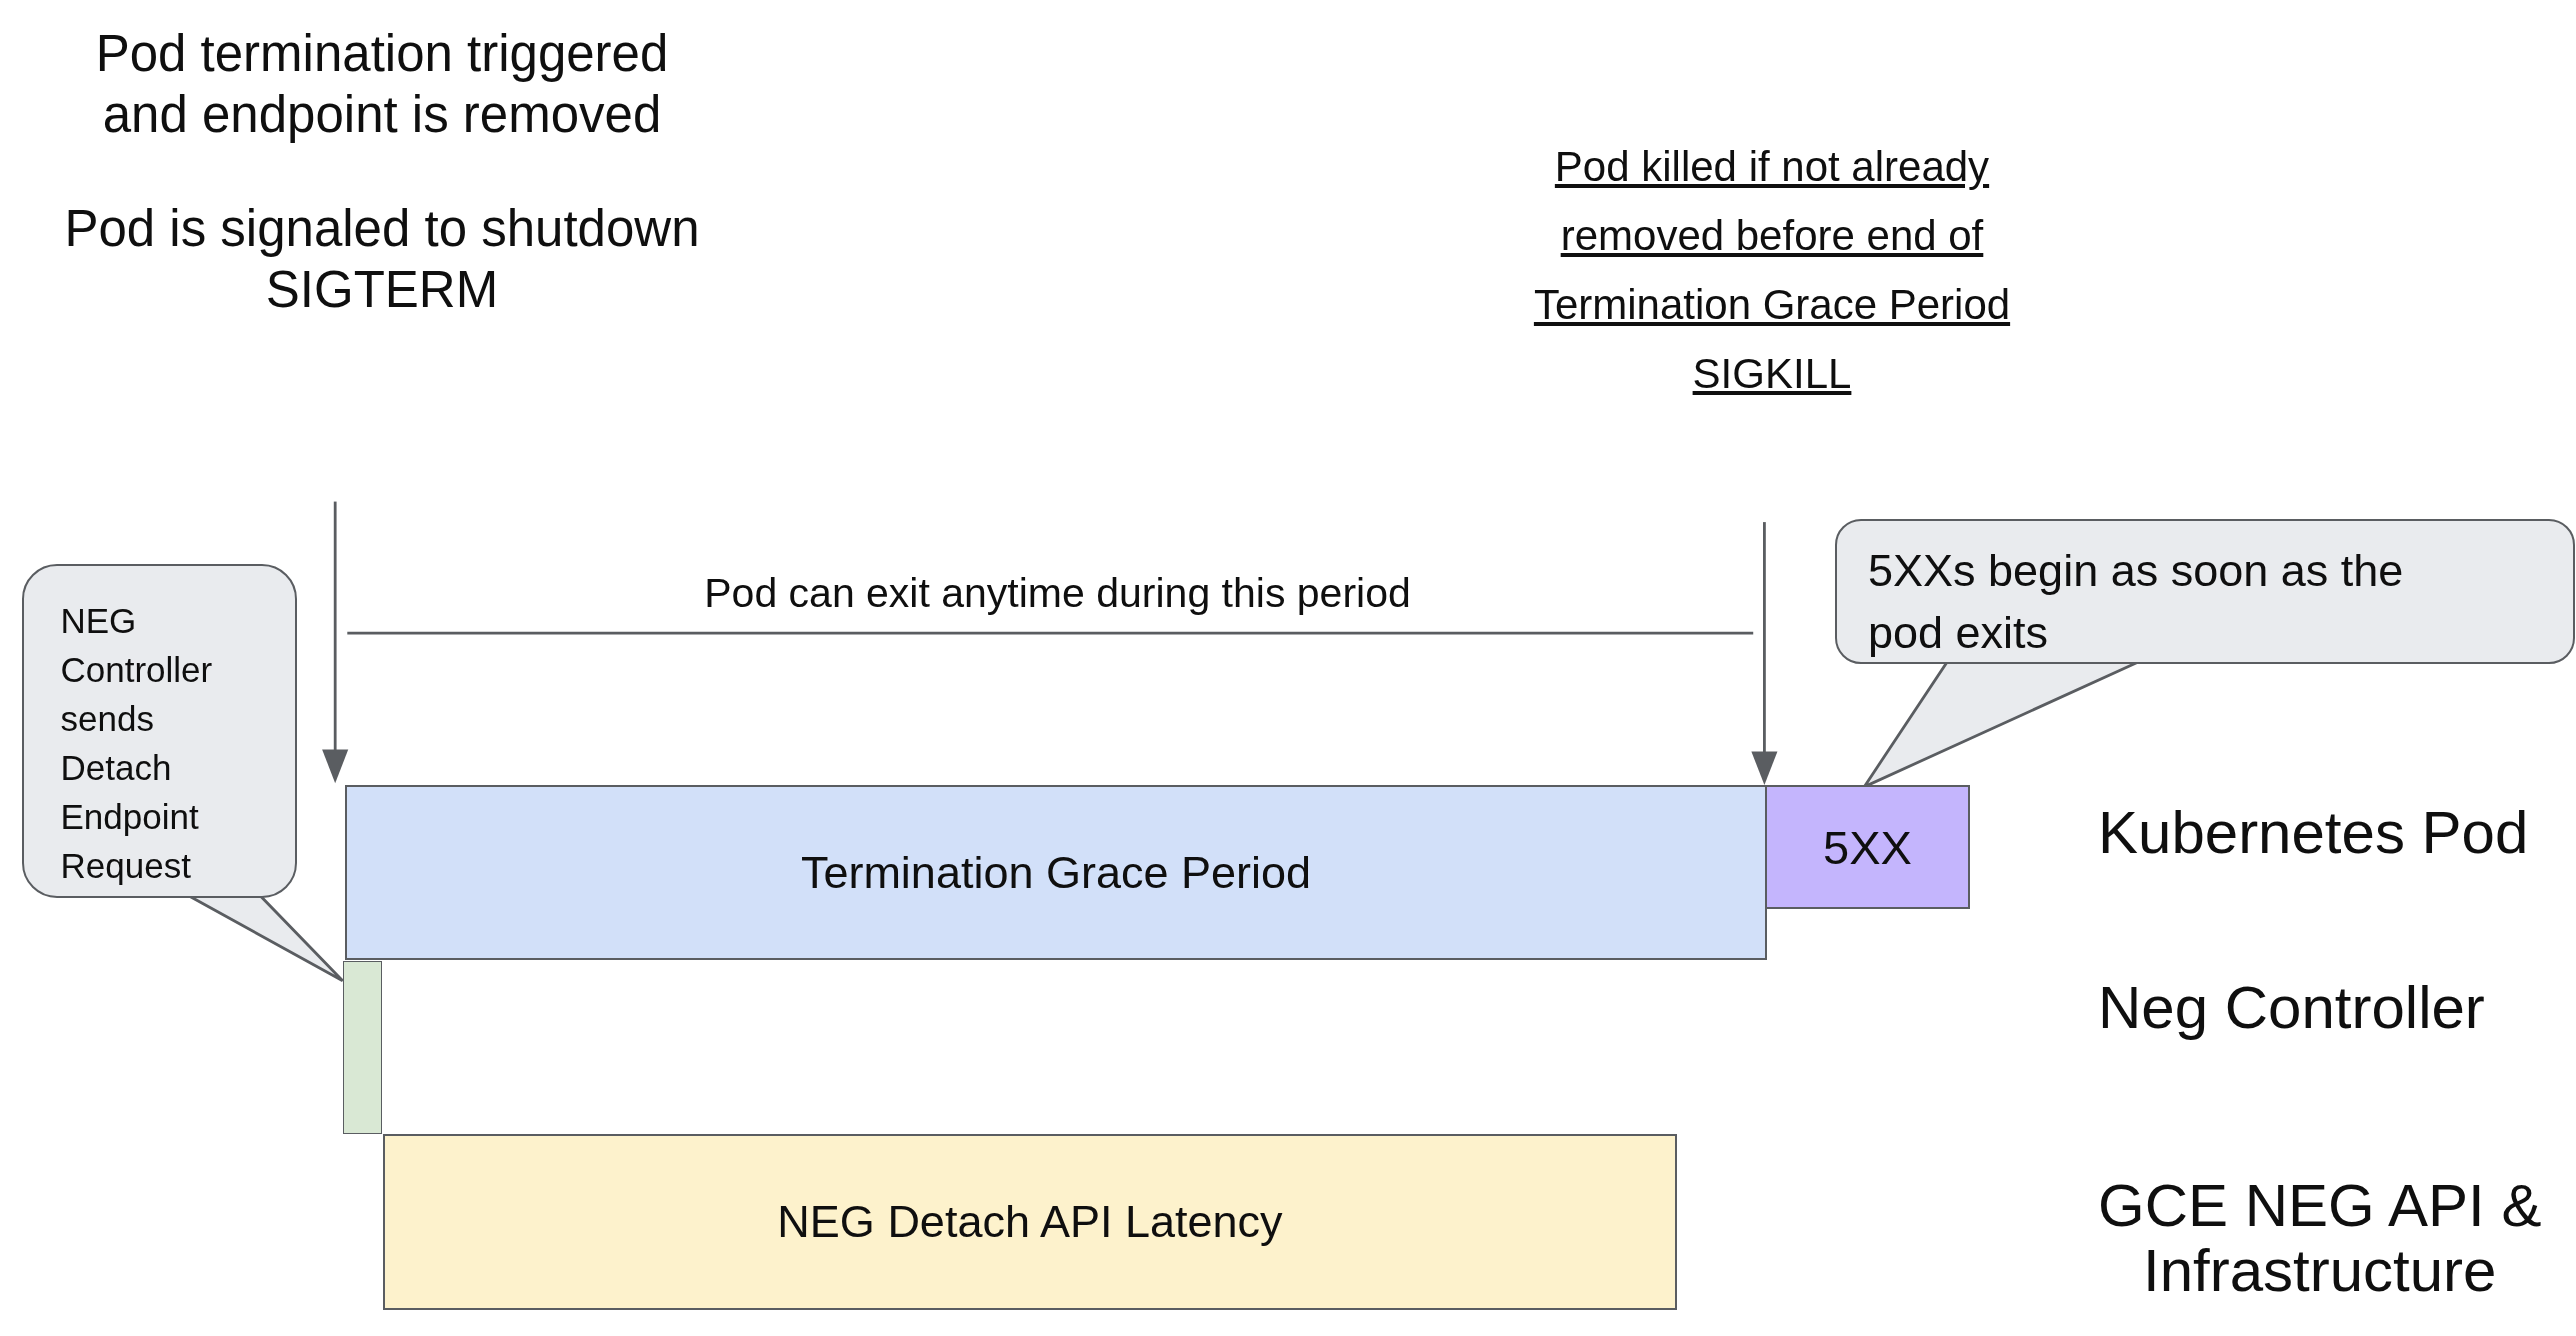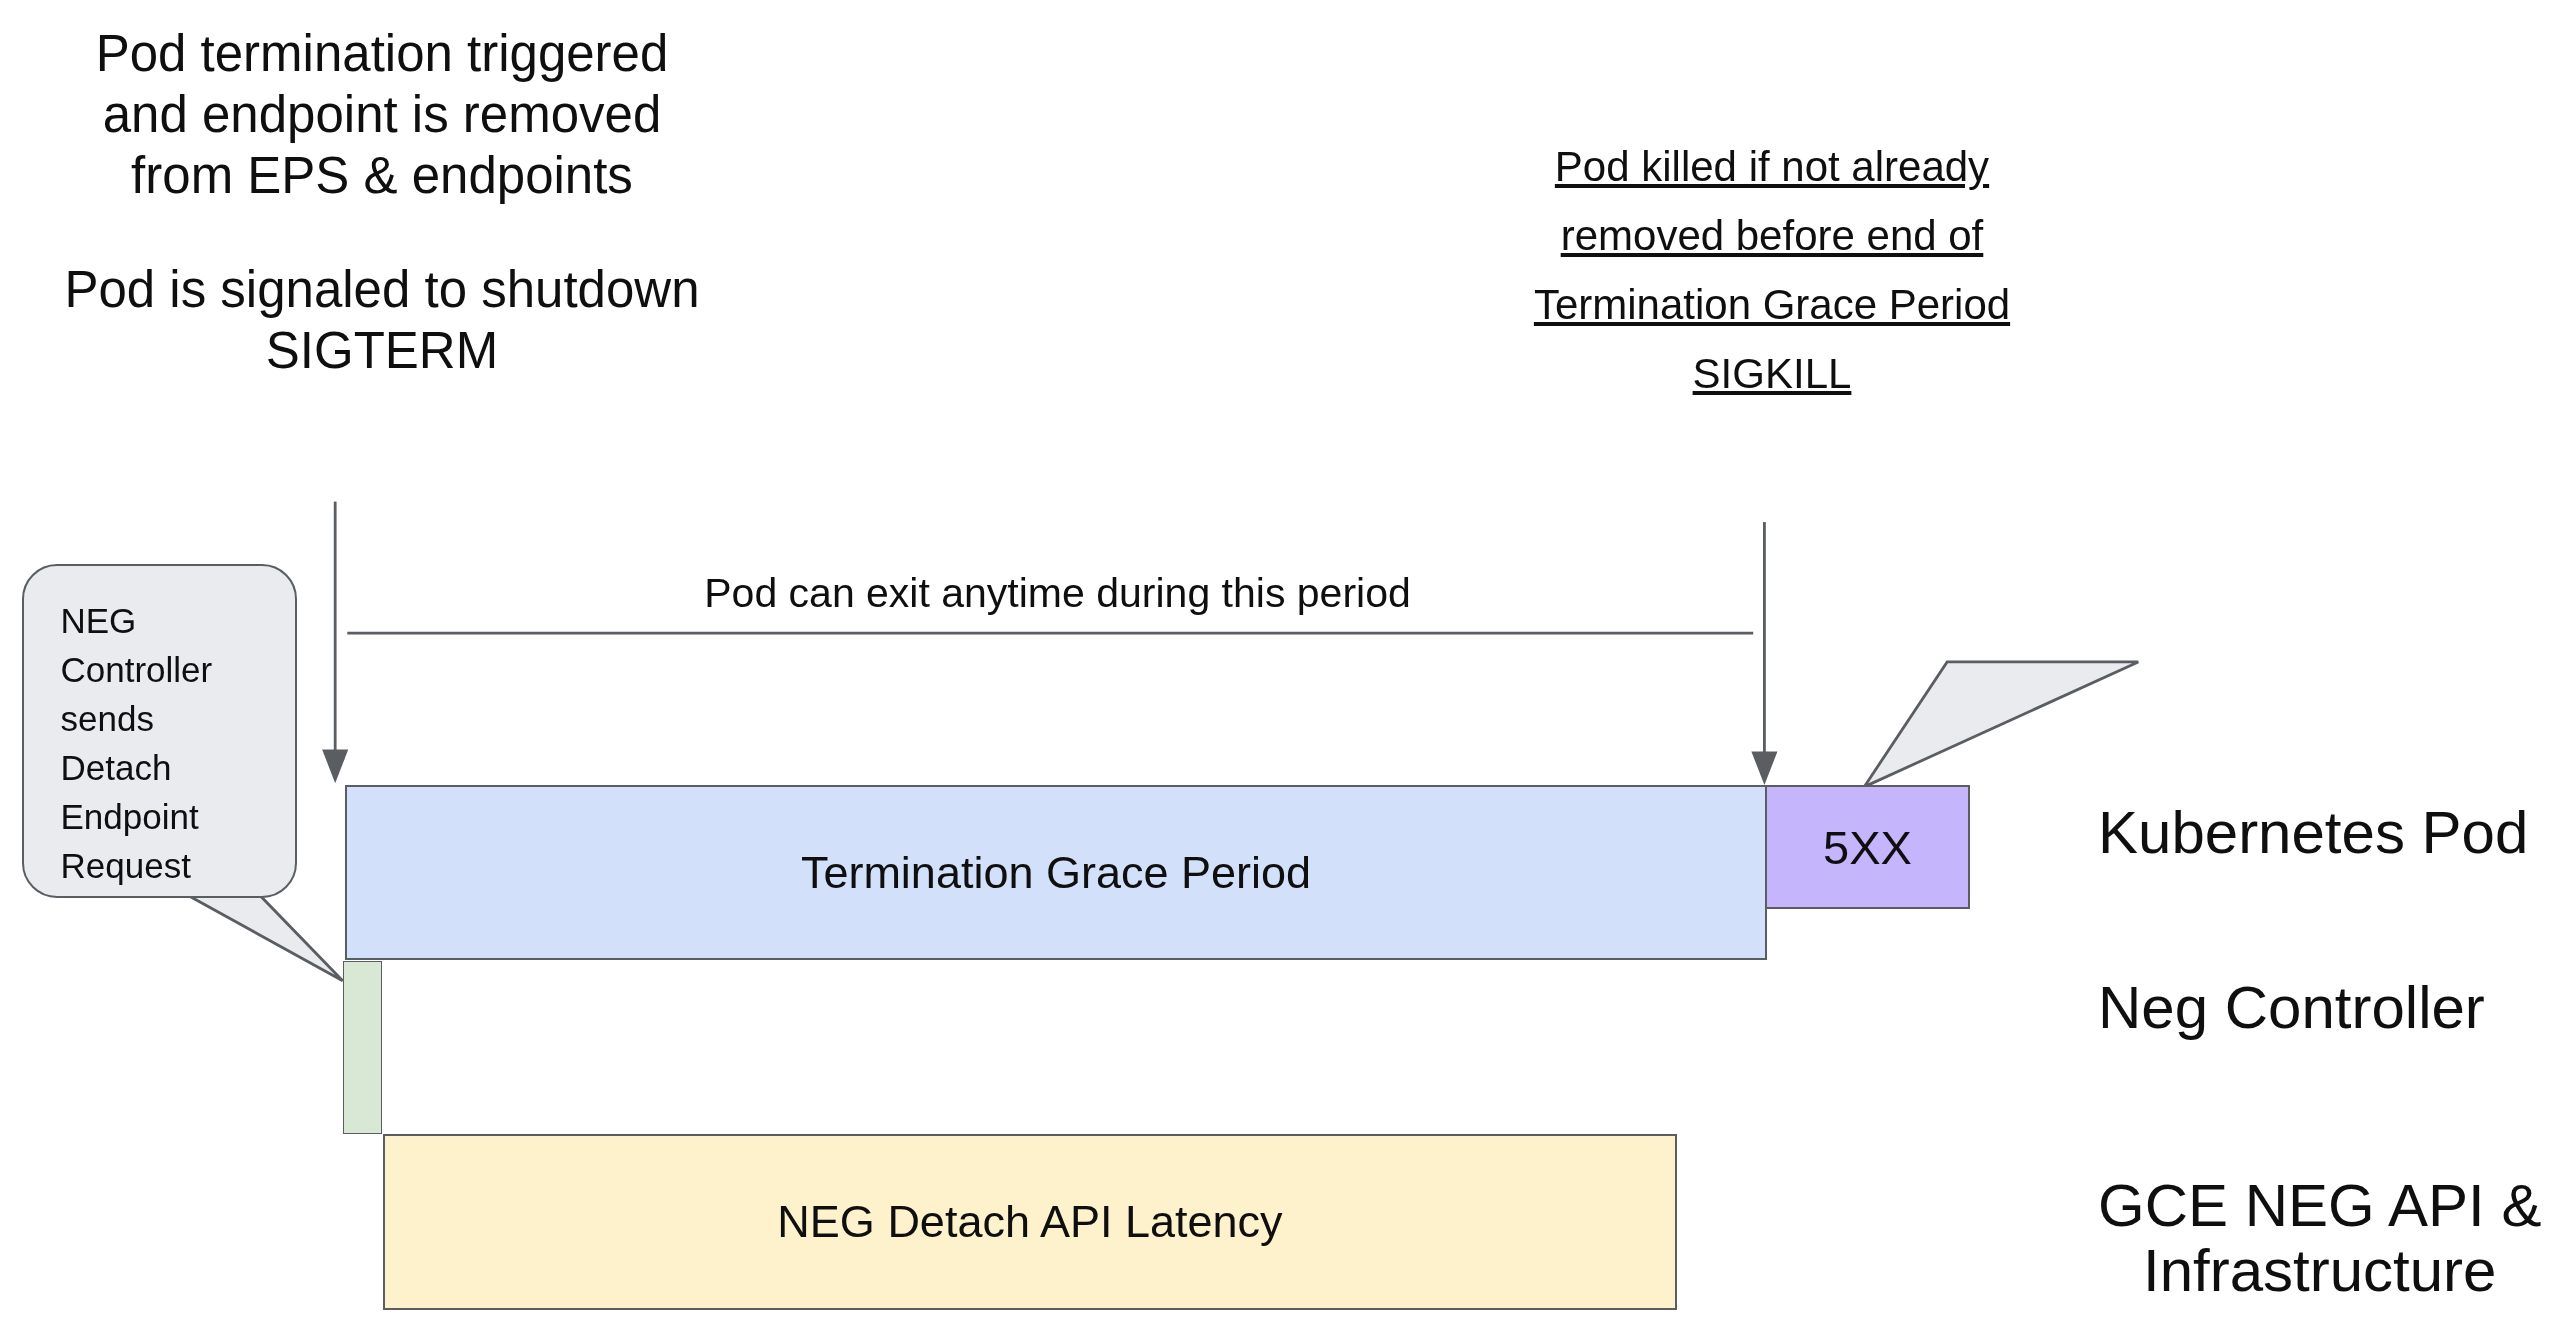--- a/index.html
+++ b/index.html
@@ -61,21 +61,20 @@
     <line class="conn-line" x1="372" y1="679" x2="1880" y2="679"></line>
 
     <polygon class="tail" points="197,958 276,958 367,1052"></polygon>
 
     <polygon class="tail" points="2088,710 2293,710 1999,844"></polygon>
   </svg>
 
   <div class="abs heading" style="left:23px;top:23px;width:718px;">
     <div>Pod termination triggered</div>
     <div>and endpoint is removed</div>
-    <div>from EPS &amp; endpoints</div>
     <div style="margin-top:53px;">Pod is signaled to shutdown</div>
     <div>SIGTERM</div>
   </div>
 
   <div class="abs heading-right" style="left:1441px;top:132px;width:662px;">
     <div>Pod killed if not already</div>
     <div>removed before end of</div>
     <div>Termination Grace Period</div>
     <div>SIGKILL</div>
   </div>
@@ -84,20 +83,24 @@
 
   <div class="abs callout callout-left">
     <div>NEG</div>
     <div>Controller</div>
     <div>sends</div>
     <div>Detach</div>
     <div>Endpoint</div>
     <div>Request</div>
   </div>
 
+  <div class="abs callout callout-right">
+    <div>5XXs begin as soon as the</div>
+    <div>pod exits</div>
+  </div>
 
   <div class="abs bar bar-grace">
     <span>Termination Grace Period</span>
   </div>
   <div class="abs bar bar-error">
     <span>5XX</span>
   </div>
   <div class="abs bar bar-green"></div>
   <div class="abs bar bar-yellow">
     <span>NEG Detach API Latency</span>

